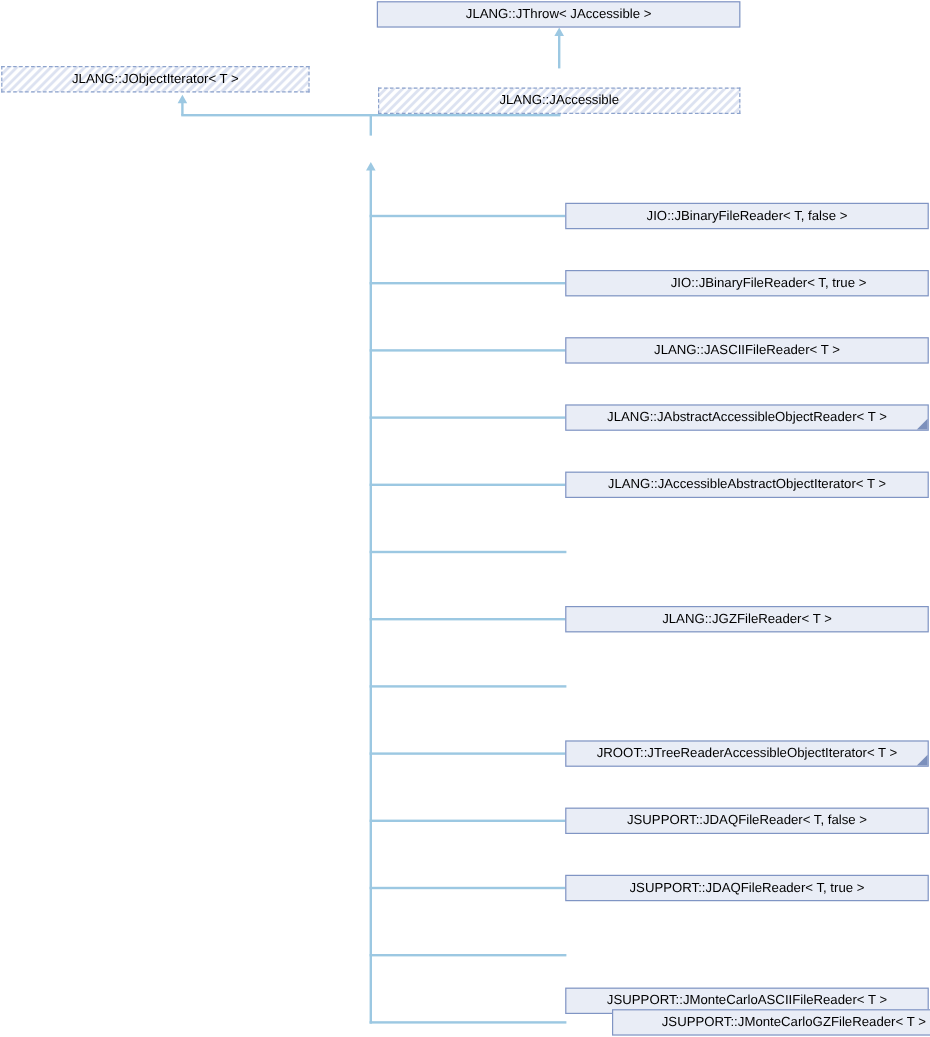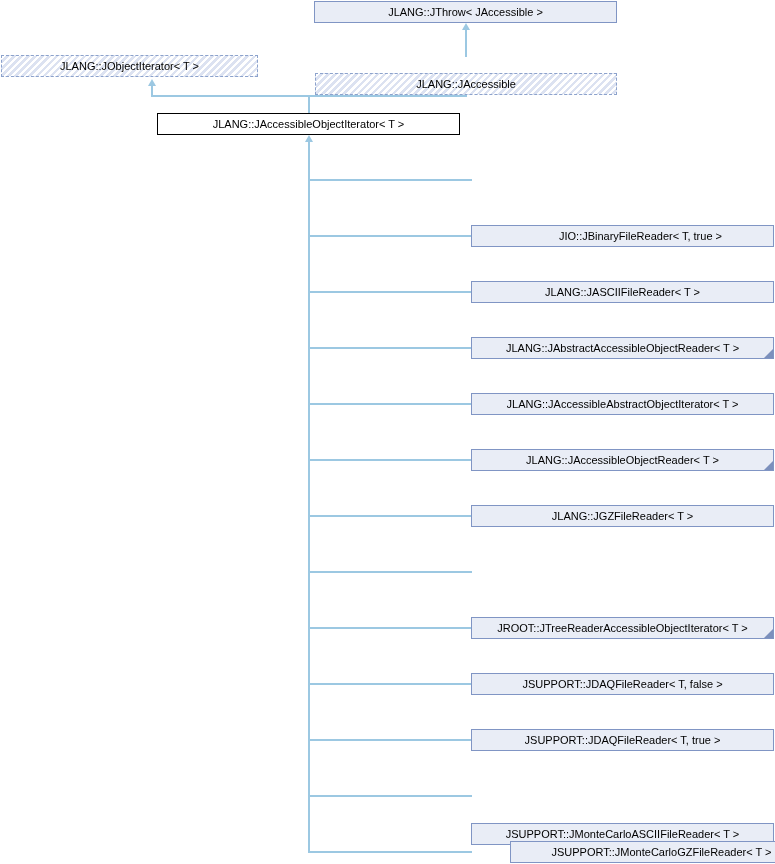--- a/index.html
+++ b/index.html
@@ -98,25 +98,26 @@
   </div>
 
   <div class="node dashed" style="left:1px; top:43px; width:257px;margin-top:12px;">
     <span class="label">JLANG::JObjectIterator&lt; T &gt;</span>
   </div>
 
   <div class="node dashed" style="left:315px; top:57px; width:302px;margin-top:16px;">
     <span class="label">JLANG::JAccessible</span>
   </div>
 
-  <div class="node current" style="left:157px; top:113px; width:303px;">
-    <span class="label">JLANG::JAccessibleObjectIterator&lt; T &gt;</span>
-  </div>
 
   <div class="edge h branch" style="left: 308px; width: 164px; top: 179px;"></div>
+  <div class="node derived" style="top: 169px;">
+    <span class="label">JIO::JBinaryFileReader&lt; T, false &gt;</span>
+
+  </div>
 
   <div class="edge h branch" style="left: 308px; width: 164px; top: 235px;"></div>
   <div class="node derived" style="top: 225px; padding-left: 36px;">
     <span class="label">JIO::JBinaryFileReader&lt; T, true &gt;</span>
 
   </div>
 
   <div class="edge h branch" style="left: 308px; width: 164px; top: 291px;"></div>
   <div class="node derived" style="top: 281px;">
     <span class="label">JLANG::JASCIIFileReader&lt; T &gt;</span>
@@ -129,24 +130,20 @@
     <span class="corner"></span>
   </div>
 
   <div class="edge h branch" style="left: 308px; width: 164px; top: 403px;"></div>
   <div class="node derived" style="top: 393px;">
     <span class="label">JLANG::JAccessibleAbstractObjectIterator&lt; T &gt;</span>
 
   </div>
 
   <div class="edge h branch" style="left: 308px; width: 164px; top: 459px;"></div>
-  <div class="node derived" style="top: 449px;">
-    <span class="label">JLANG::JAccessibleObjectReader&lt; T &gt;</span>
-    <span class="corner"></span>
-  </div>
 
   <div class="edge h branch" style="left: 308px; width: 164px; top: 515px;"></div>
   <div class="node derived" style="top: 505px;">
     <span class="label">JLANG::JGZFileReader&lt; T &gt;</span>
 
   </div>
 
   <div class="edge h branch" style="left: 308px; width: 164px; top: 571px;"></div>
 
   <div class="edge h branch" style="left: 308px; width: 164px; top: 627px;"></div>

